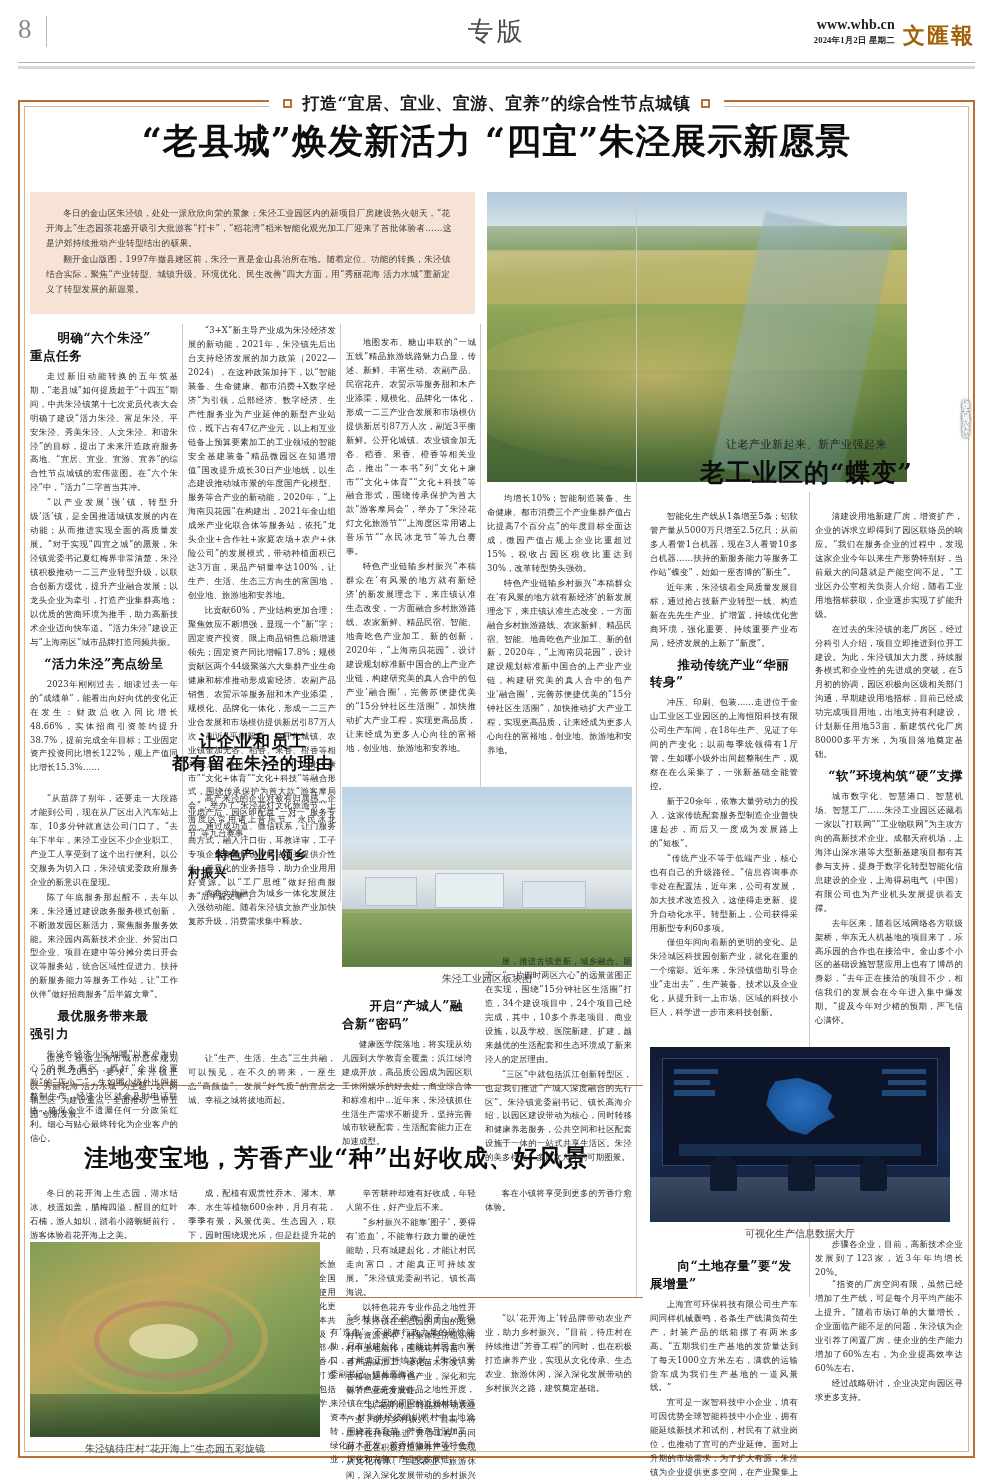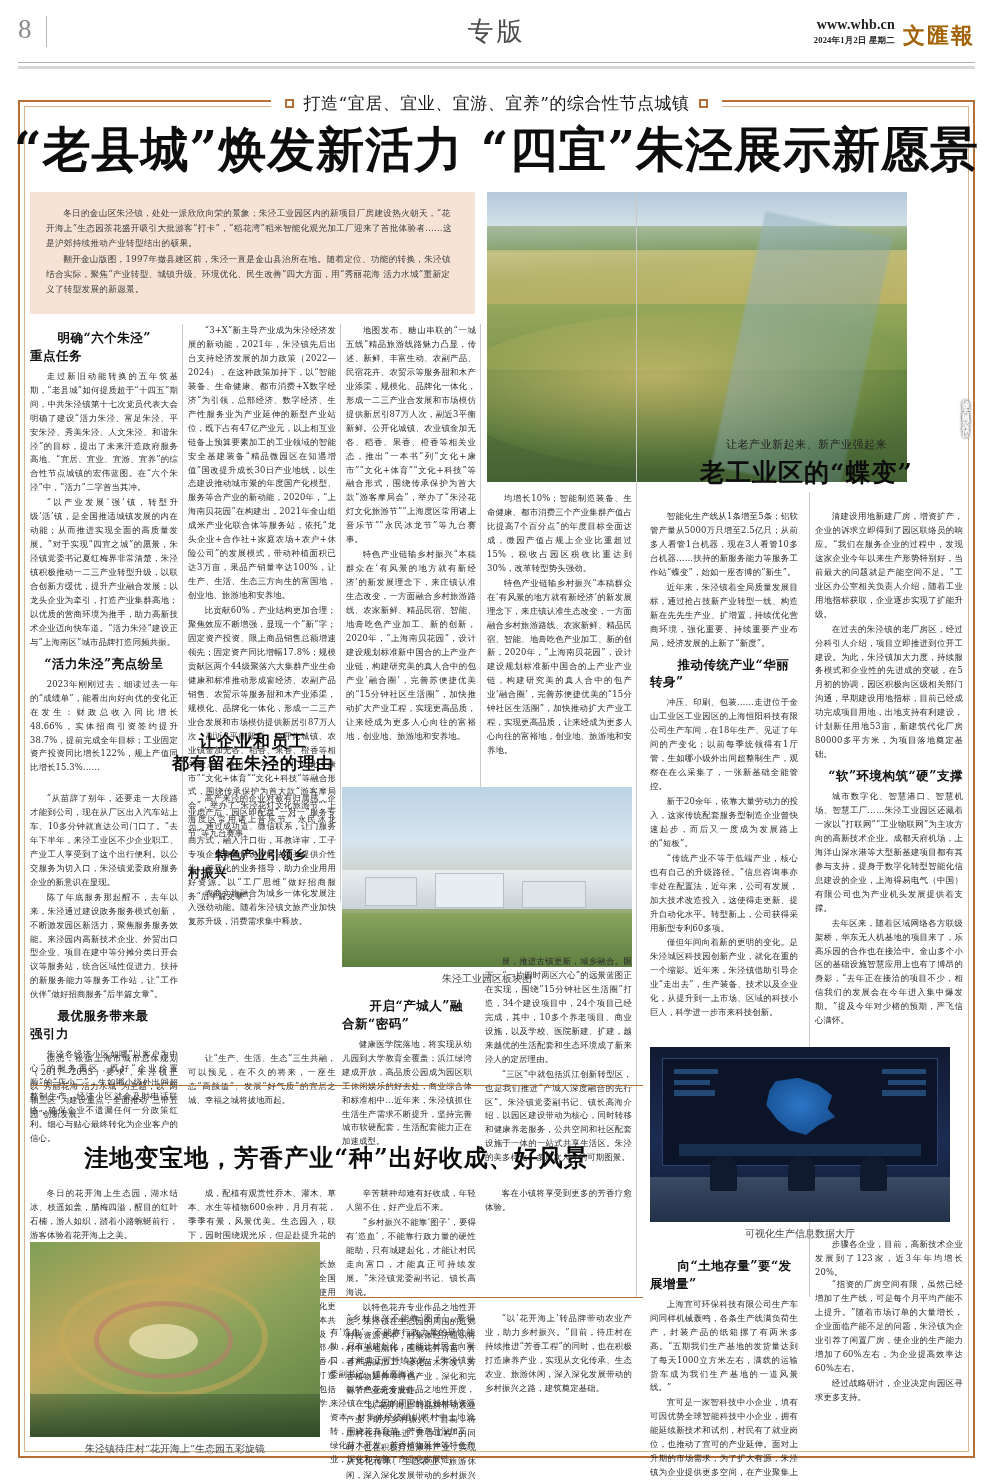--- a/index.html
+++ b/index.html
@@ -75,33 +75,33 @@
   .eyebrow-wrap {
     position:absolute; top:92px; left:0; width:993px;
     display:flex; align-items:center; justify-content:center;
     z-index: 5;
   }
   .eyebrow {
     background:#fff; padding: 0 14px;
     display:flex; align-items:center; gap:10px;
   }
   .eyebrow-text {
-    font-size: 17px; font-weight: normal; color:#1a1a1a;
+    font-size: 17px; font-weight: bold; color:#1a1a1a;
     letter-spacing: .5px;
     font-family: "DejaVu Serif", serif;
   }
   .eyebrow-mark {
     width:9px; height:9px; border:2px solid #b5703a; background:#fff;
   }
 
   
   .headline {
     position:absolute; top:118px; left:0; width:993px;
     text-align:center;
-    font-size: 48px; font-weight:900;
+    font-size: 35px; font-weight:900;
     letter-spacing: 1px;
     color:#0d0d0d;
     font-family: "DejaVu Serif", serif;
     z-index:4;
   }
 
   
   .content {
     position:absolute;
     left: 30px; top: 192px;
@@ -165,21 +165,21 @@
     font-size: 12.5px; font-weight:bold; color:#111;
     line-height:1.35; margin: 6px 0 5px 0;
     letter-spacing:.5px;
     font-family:"DejaVu Serif",serif;
   }
   .sub-head.ind { text-indent: 2.2em; }
 
   
   .lc1 { position:absolute; left:0;   top:132px; width:148px; height:580px; }
   .lc2 { position:absolute; left:158px;top:132px; width:148px; height:580px; }
-  .lc3 { position:absolute; left:316px;top:132px; width:130px; height:430px; }
+  .lc3 { position:absolute; left:316px;top:144px; width:130px; height:430px; }
   .mc1 { position:absolute; left:457px;top:300px; width:145px; height:412px; }
 
   
   .vline { position:absolute; width:1px; background:#c9c9c9; }
 
   
   .right-sec { position:absolute; left:620px; top:245px; width:313px; }
   .kicker {
     font-size: 11px; color:#222; text-align:center; letter-spacing:.5px;
     font-family:"DejaVu Serif",serif;

